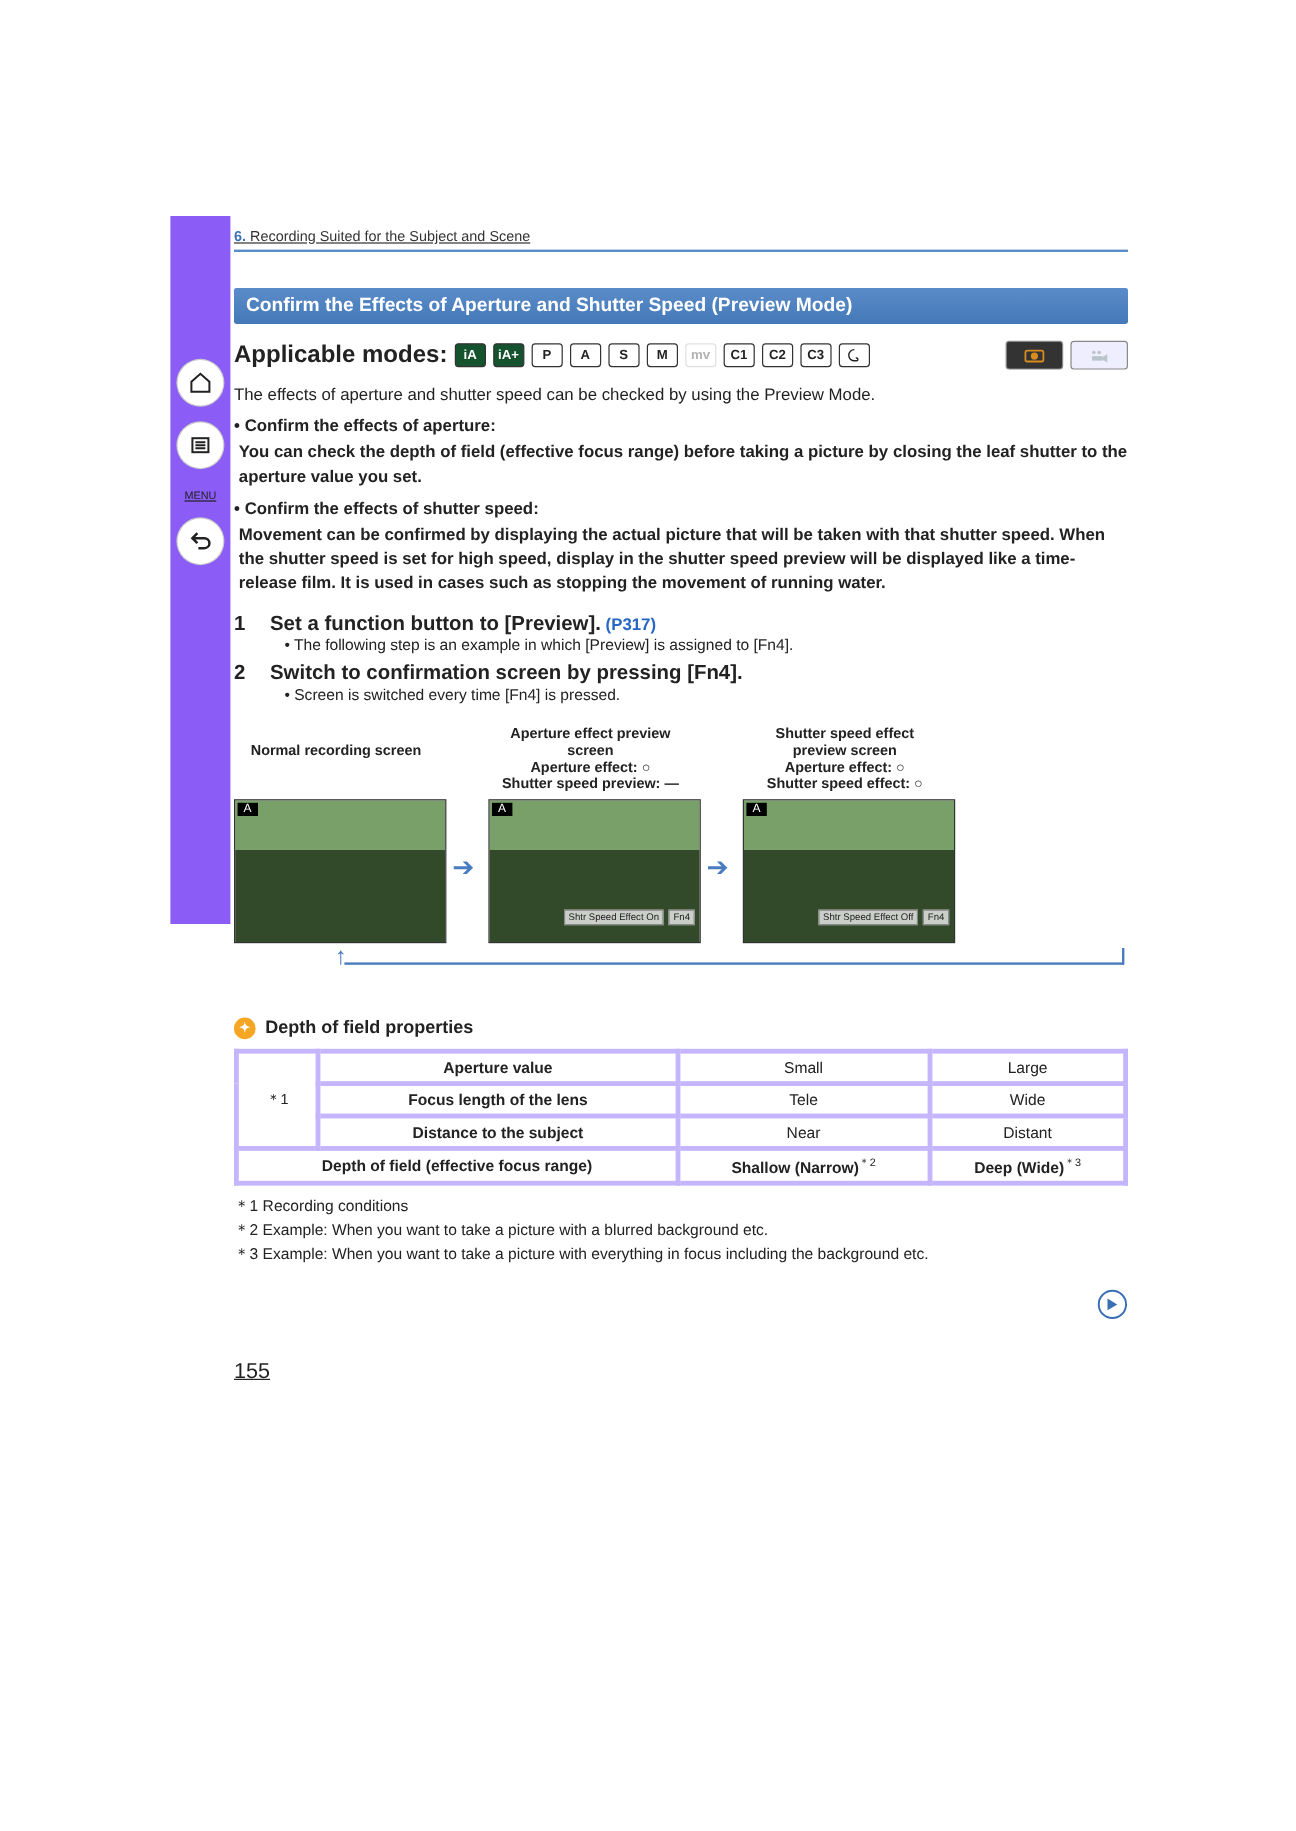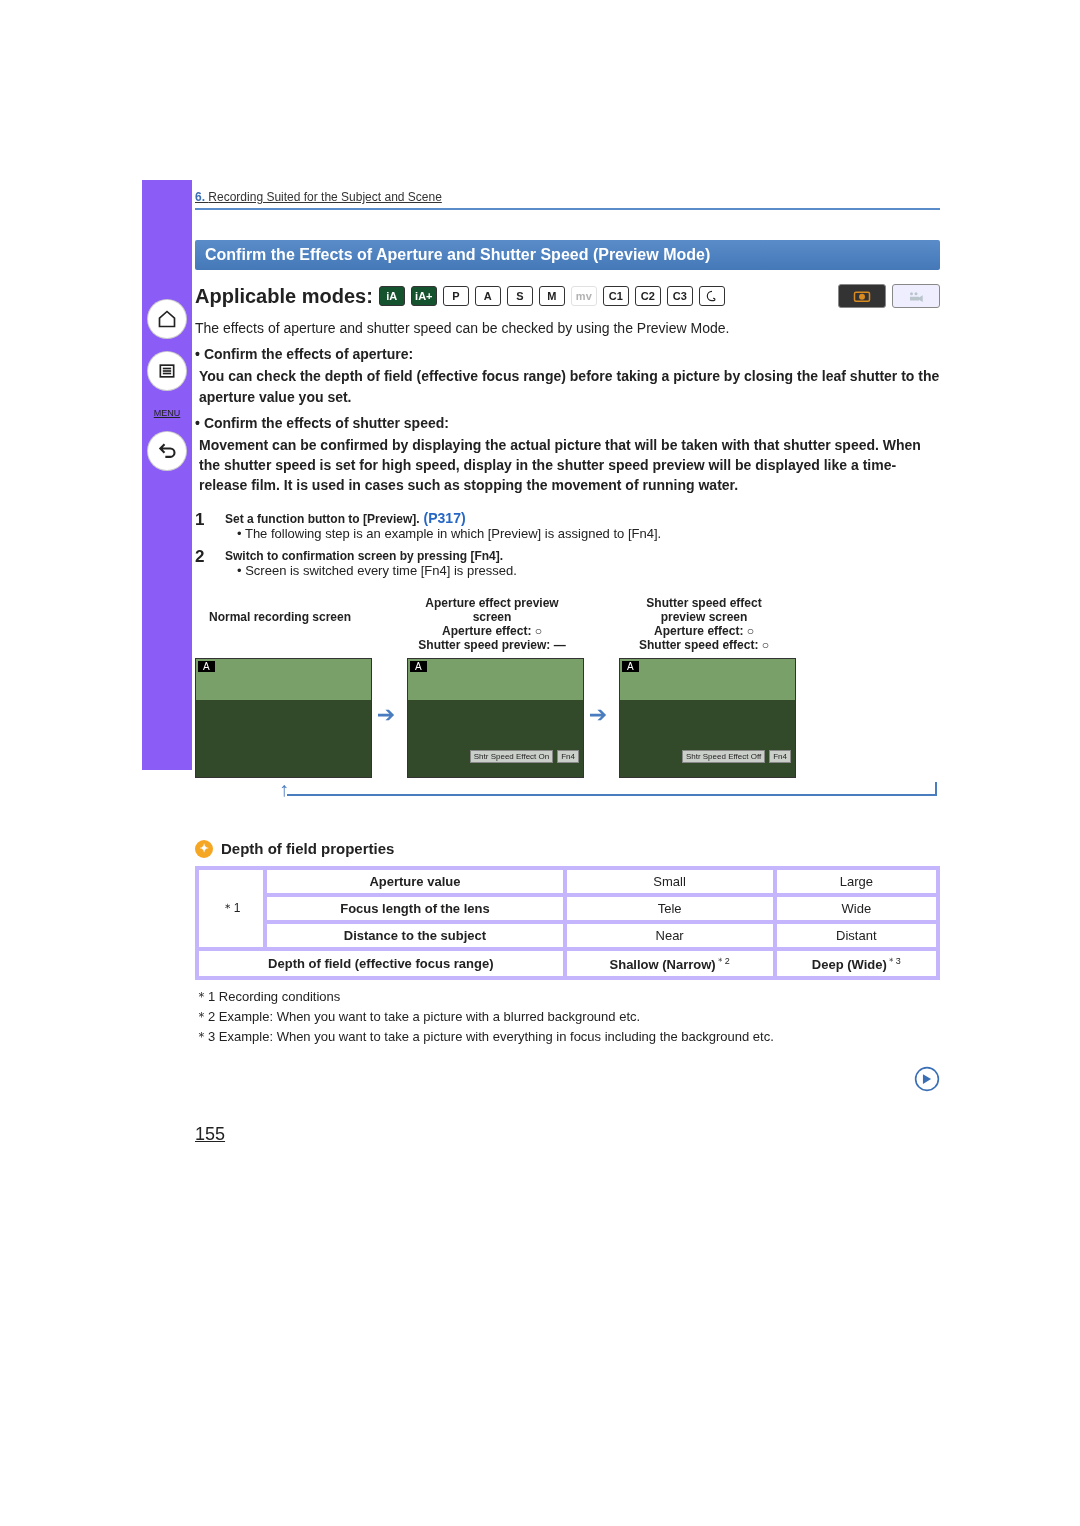--- a/index.html
+++ b/index.html
@@ -105,21 +105,21 @@
   }
   .right-badges .badge.dark { background:#333; color:#d98b1f; }
   .right-badges .badge.light { background:#eef; }
   .body-text { font-size: 14px; line-height: 1.45; margin: 4px 0; }
   .sub-h { font-weight: bold; font-size: 14px; margin-top: 8px; }
   .bullet-line::before { content: "•"; font-weight: bold; margin-right: 4px; }
   .indent { margin-left: 4px; font-weight: bold; }
   .steps { margin-top: 14px; }
   .step { display: flex; gap: 14px; margin-bottom: 6px; }
   .step-num { font-weight: bold; font-size: 17px; width: 16px; }
-  .step-body .step-title { font-weight: bold; font-size: 12px; }
+  .step-body .step-title { font-weight: bold; font-size: 17px; }
   .step-body .ref { color: #2666c4; font-weight: bold; }
   .step-note { font-size: 13px; margin-left: 12px; }
   .step-note::before { content:"• "; }
   .preview-row {
     display: flex;
     align-items: flex-end;
     gap: 8px;
     margin-top: 18px;
   }
   .preview-col { width: 170px; text-align: center; font-size: 12px; font-weight: bold; }

